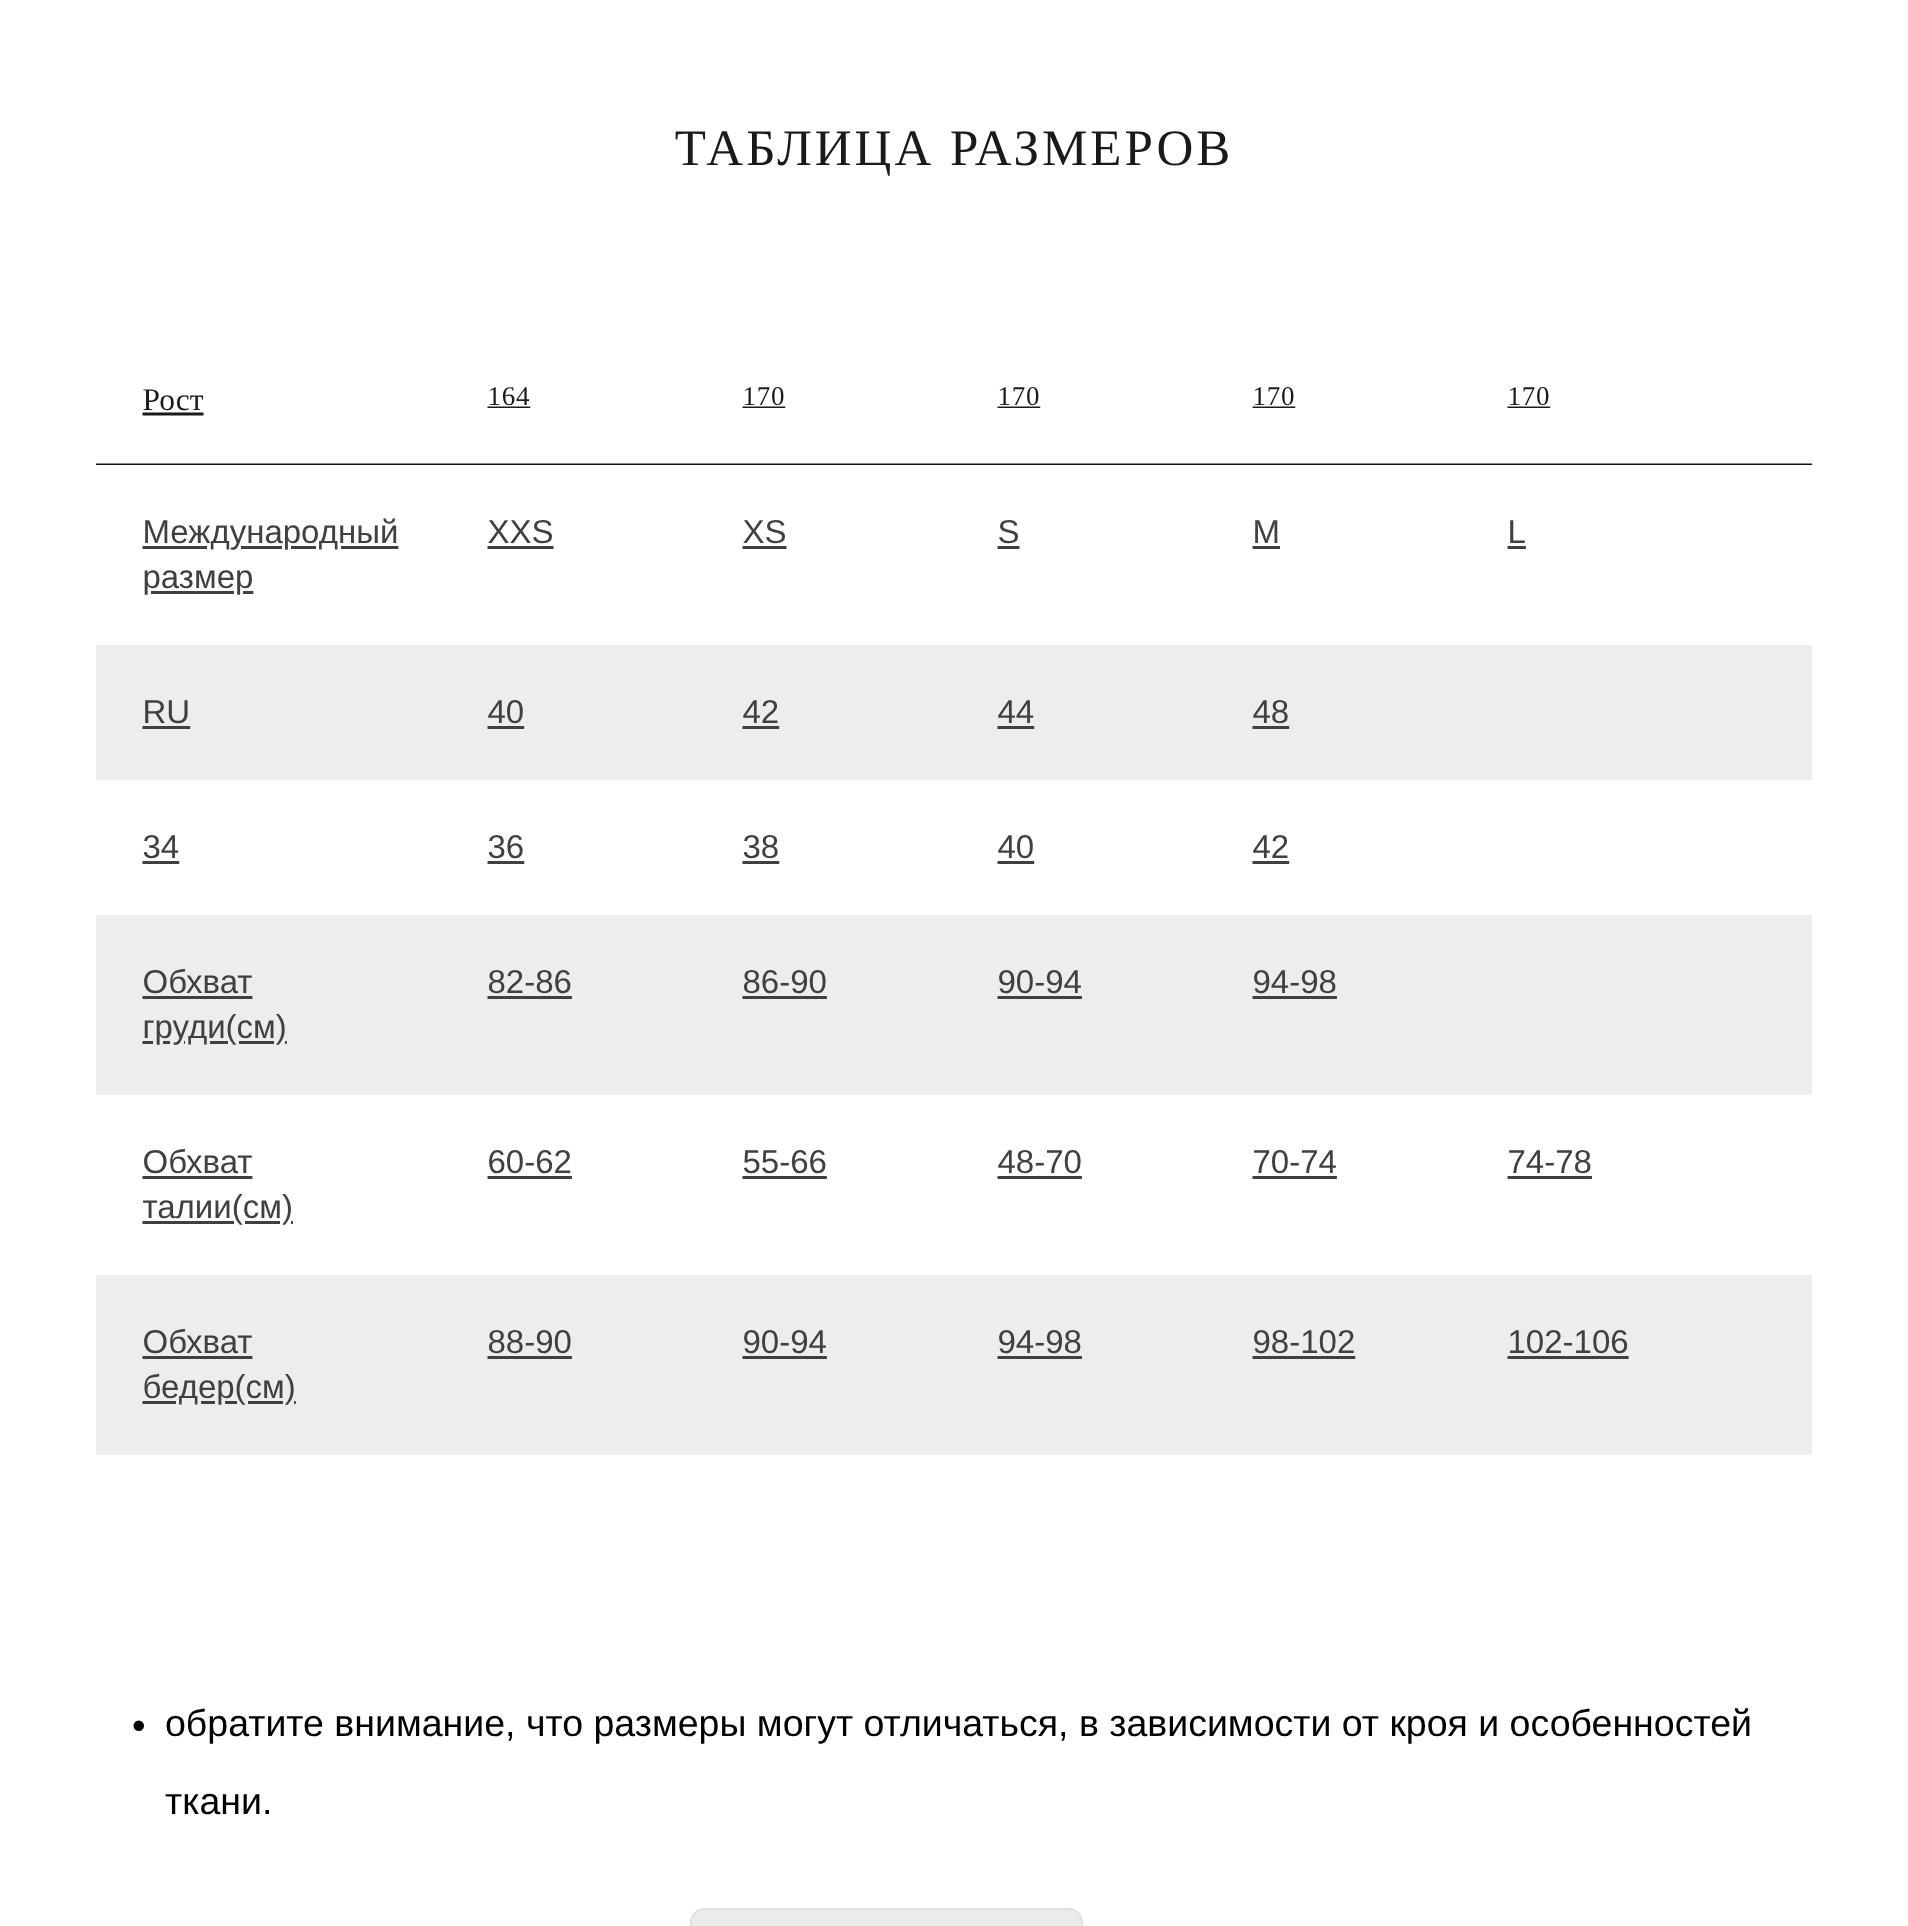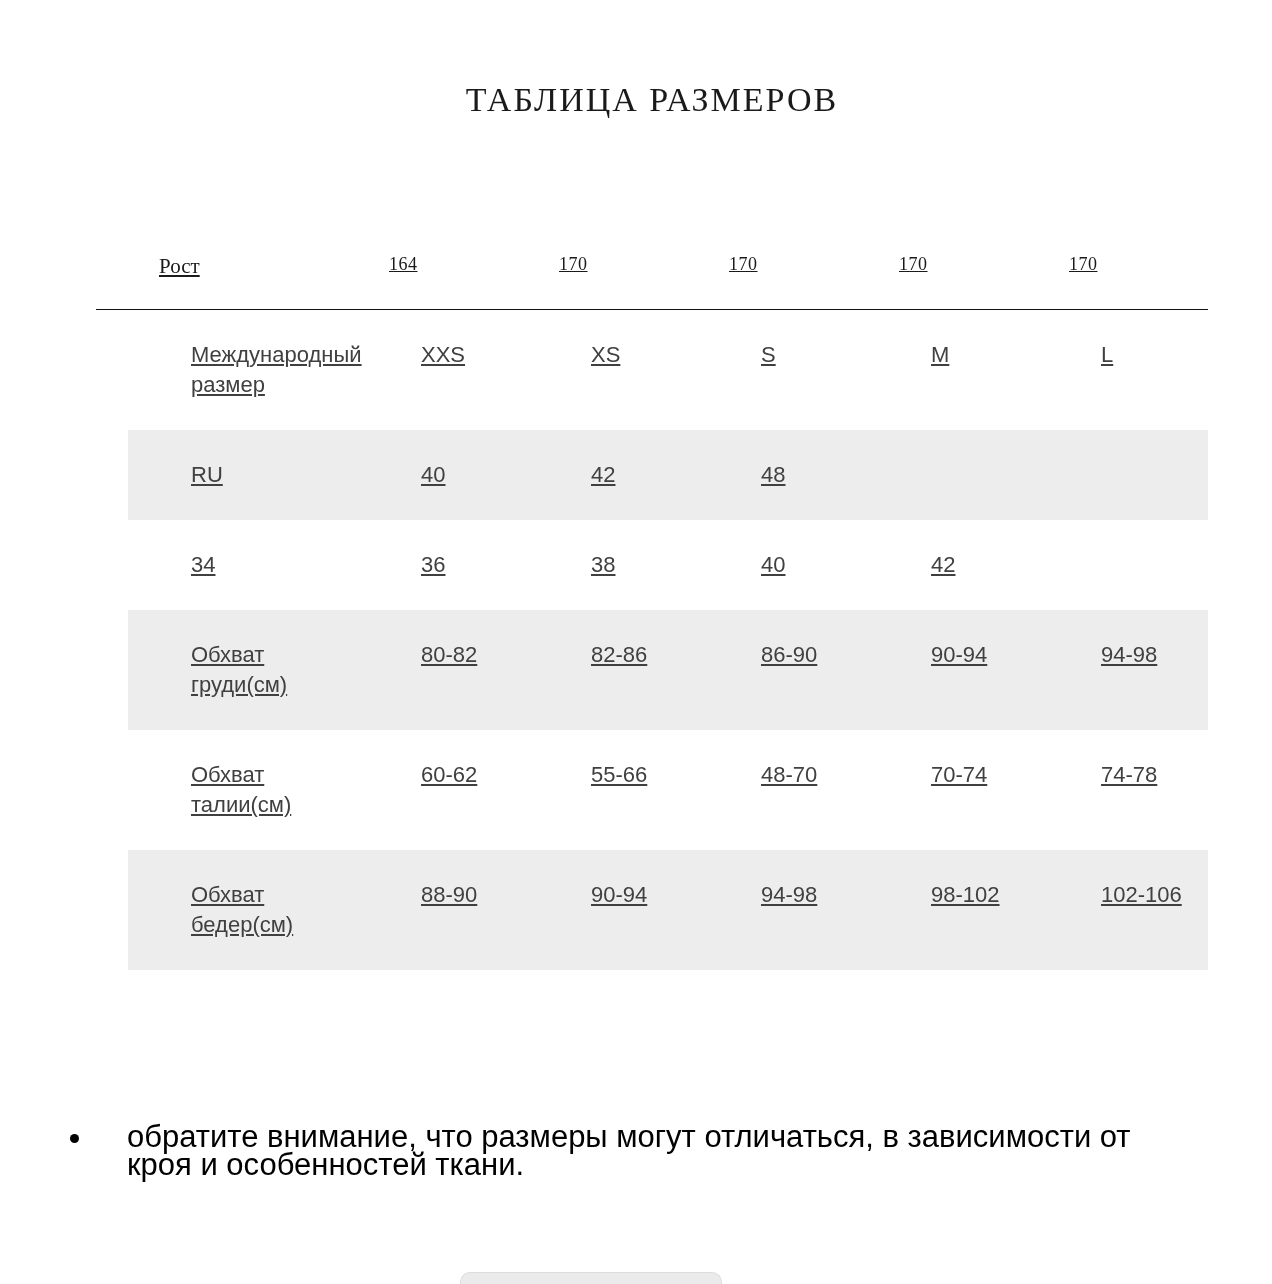--- a/index.html
+++ b/index.html
@@ -3,21 +3,21 @@
 <meta charset="utf-8">
 <style>
   :root {
     --stripe: #ededed;
     --table-text: #404040;
     --header-text: #1a1a1a;
     --rule: #111111;
     --note-text: #000000;
     --partial-btn: #ebebeb;
   }
-  * { box-sizing: border-box; padding-left: 32px; }
+  * { box-sizing: border-box; }
   html, body {
     margin: 0;
     padding: 0;
     background: #ffffff;
     width: 1272px;
     height: 1284px;
     overflow: hidden;
     position: relative;
     font-family: "Liberation Sans", sans-serif;
   }
@@ -77,23 +77,23 @@
   .data-row.shaded {
     background: var(--stripe);
   }
   .notes {
     margin: 153px 64px 0 64px;
     padding: 0;
     list-style: disc outside;
     max-width: 1112px;
   }
   .notes li {
-    margin-left: 31px;
-    font-size: 31px;
-    line-height: 28px;
+    margin-left: 46px;
+    font-size: 25px;
+    line-height: 52px;
     color: var(--note-text);
   }
   .partial-button {
     position: absolute;
     bottom: 0;
     left: 460px;
     width: 262px;
     height: 12px;
     background: var(--partial-btn);
     border: 1px solid #dcdcdc;
@@ -124,33 +124,33 @@
         <div class="cell value">XXS</div>
         <div class="cell value">XS</div>
         <div class="cell value">S</div>
         <div class="cell value">M</div>
         <div class="cell value">L</div>
       </div>
       <div class="row data-row shaded">
         <div class="cell label">RU</div>
         <div class="cell value">40</div>
         <div class="cell value">42</div>
+        <div class="cell value">44</div>
         <div class="cell value">48</div>
       </div>
       <div class="row data-row">
         <div class="cell value">34</div>
         <div class="cell value">36</div>
         <div class="cell value">38</div>
         <div class="cell value">40</div>
         <div class="cell value">42</div>
       </div>
       <div class="row data-row shaded">
         <div class="cell label">Обхват
 груди(см)</div>
-        <div class="cell value">80-82</div>
         <div class="cell value">82-86</div>
         <div class="cell value">86-90</div>
         <div class="cell value">90-94</div>
         <div class="cell value">94-98</div>
       </div>
       <div class="row data-row">
         <div class="cell label">Обхват
 талии(см)</div>
         <div class="cell value">60-62</div>
         <div class="cell value">55-66</div>

